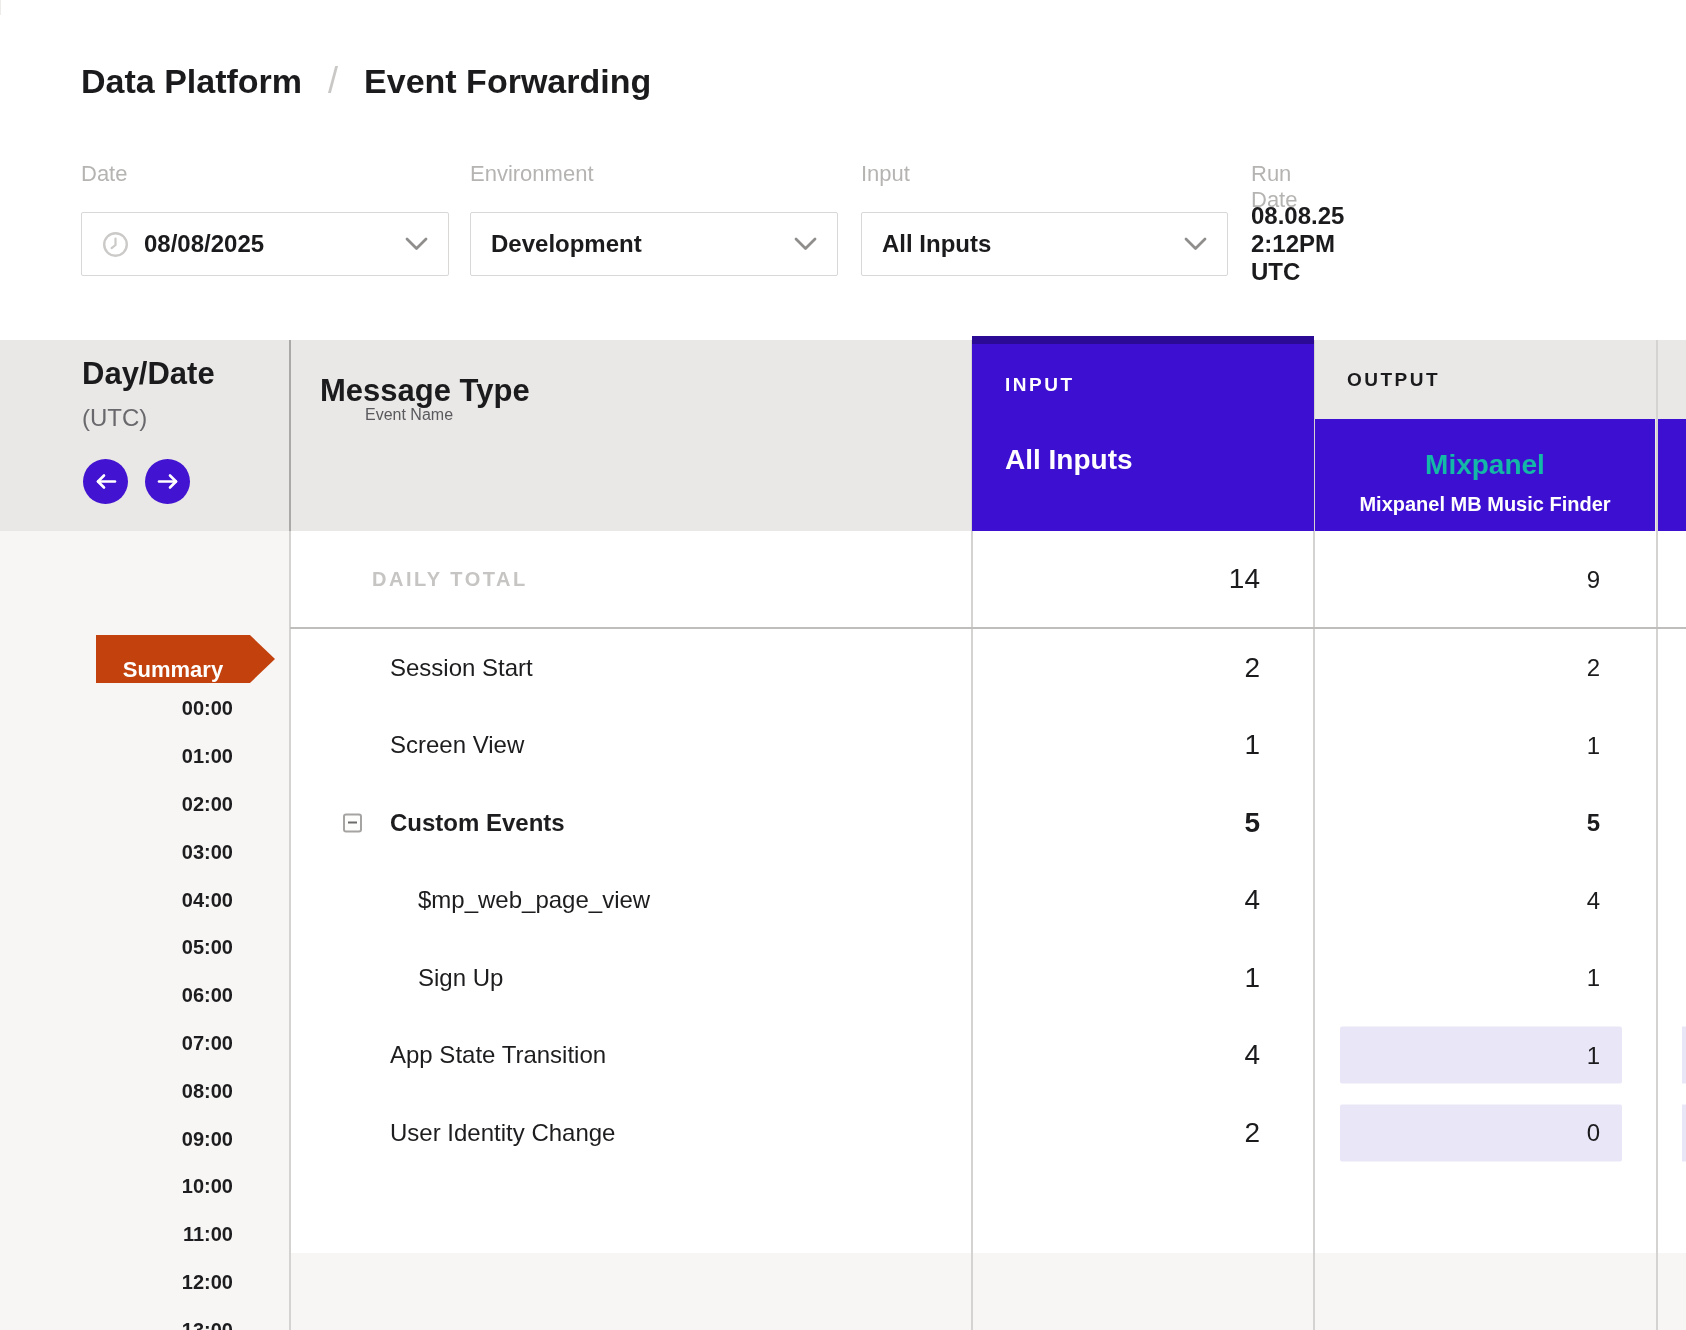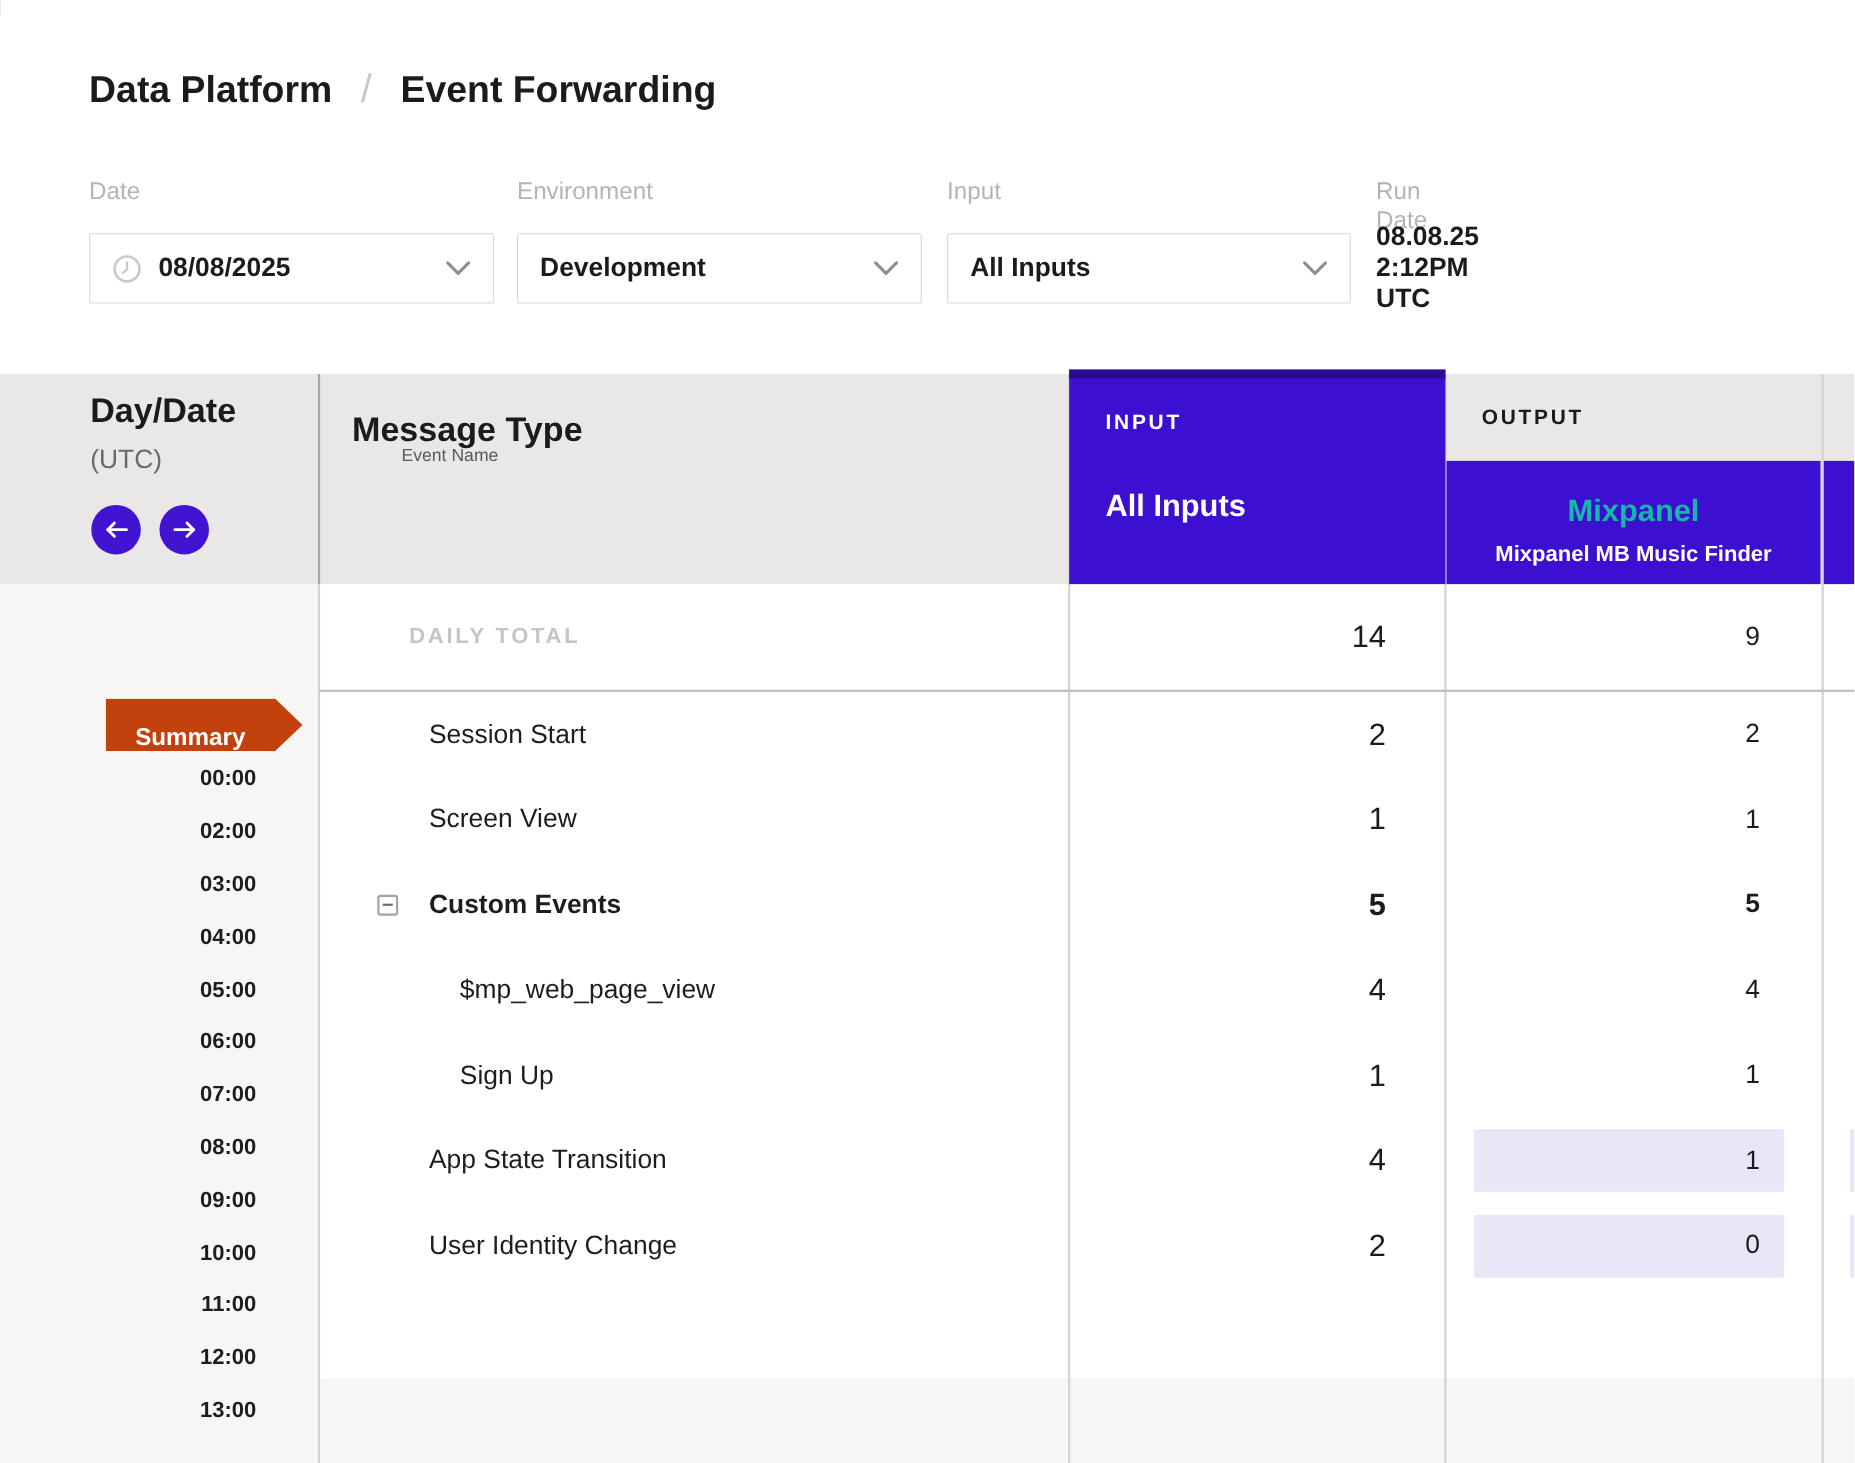--- a/index.html
+++ b/index.html
@@ -274,20 +274,21 @@
       <span class="val-out-cell hl">0</span>
       <span class="sliver"></span>
     </div>
   </div>
 
   <div class="abs summary-flag">
     <span>Summary</span>
   </div>
   <div class="abs hours">
     <div class="hour">00:00</div>
+    <div class="hour">01:00</div>
     <div class="hour">02:00</div>
     <div class="hour">03:00</div>
     <div class="hour">04:00</div>
     <div class="hour">05:00</div>
     <div class="hour">06:00</div>
     <div class="hour">07:00</div>
     <div class="hour">08:00</div>
     <div class="hour">09:00</div>
     <div class="hour">10:00</div>
     <div class="hour">11:00</div>

